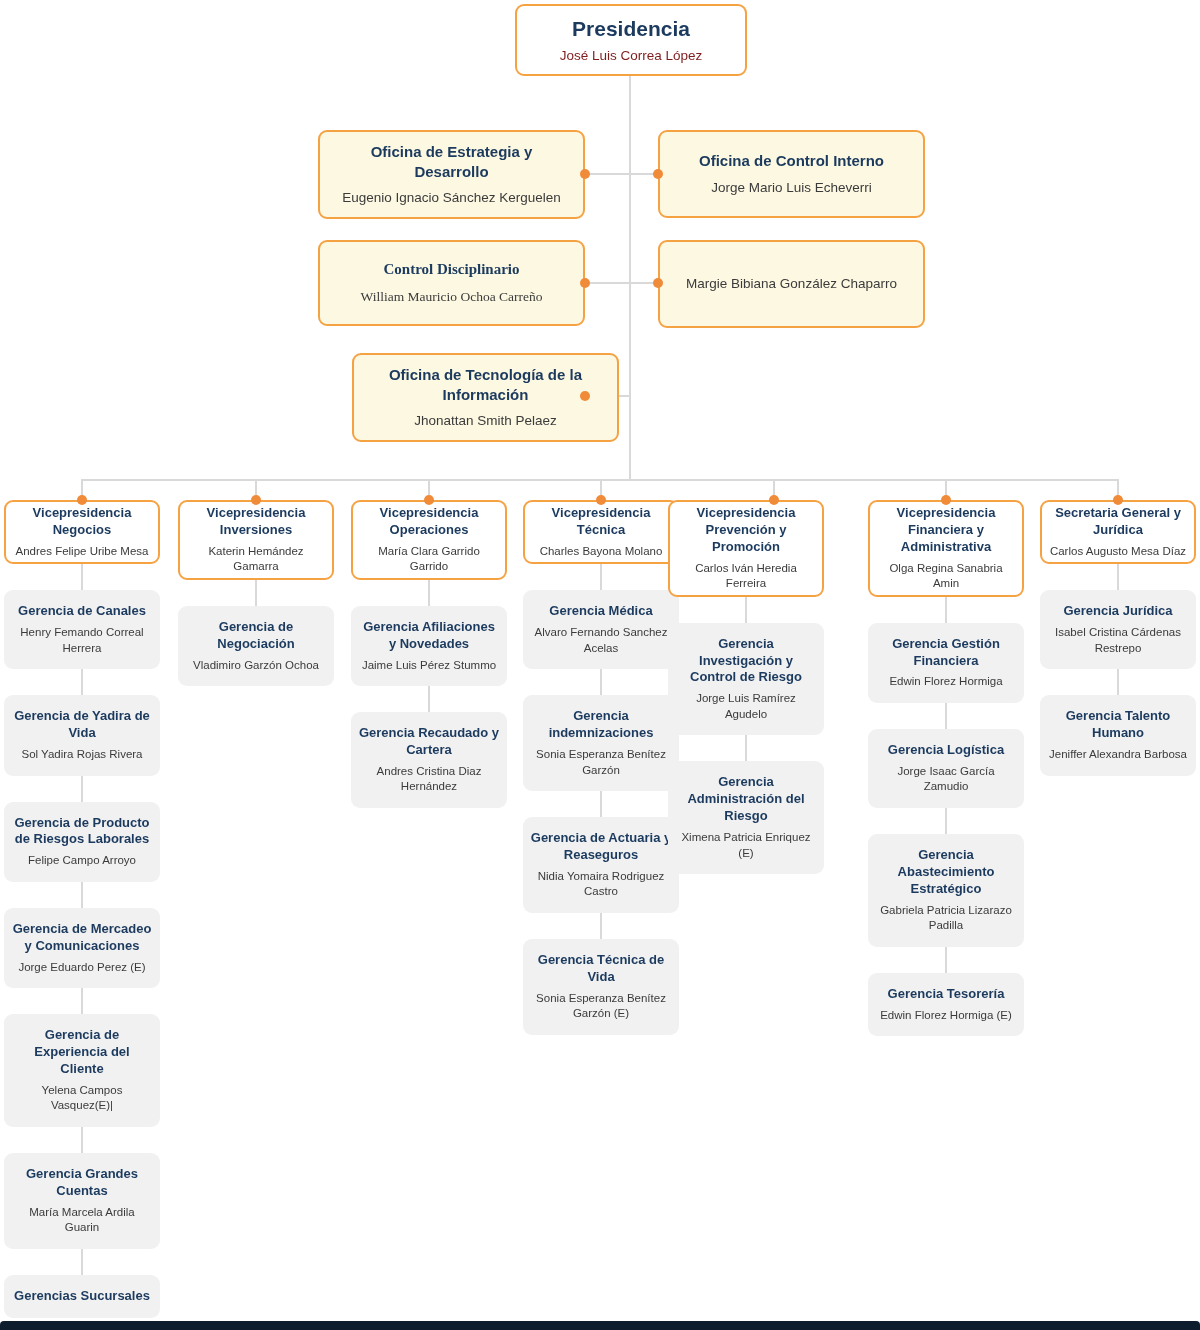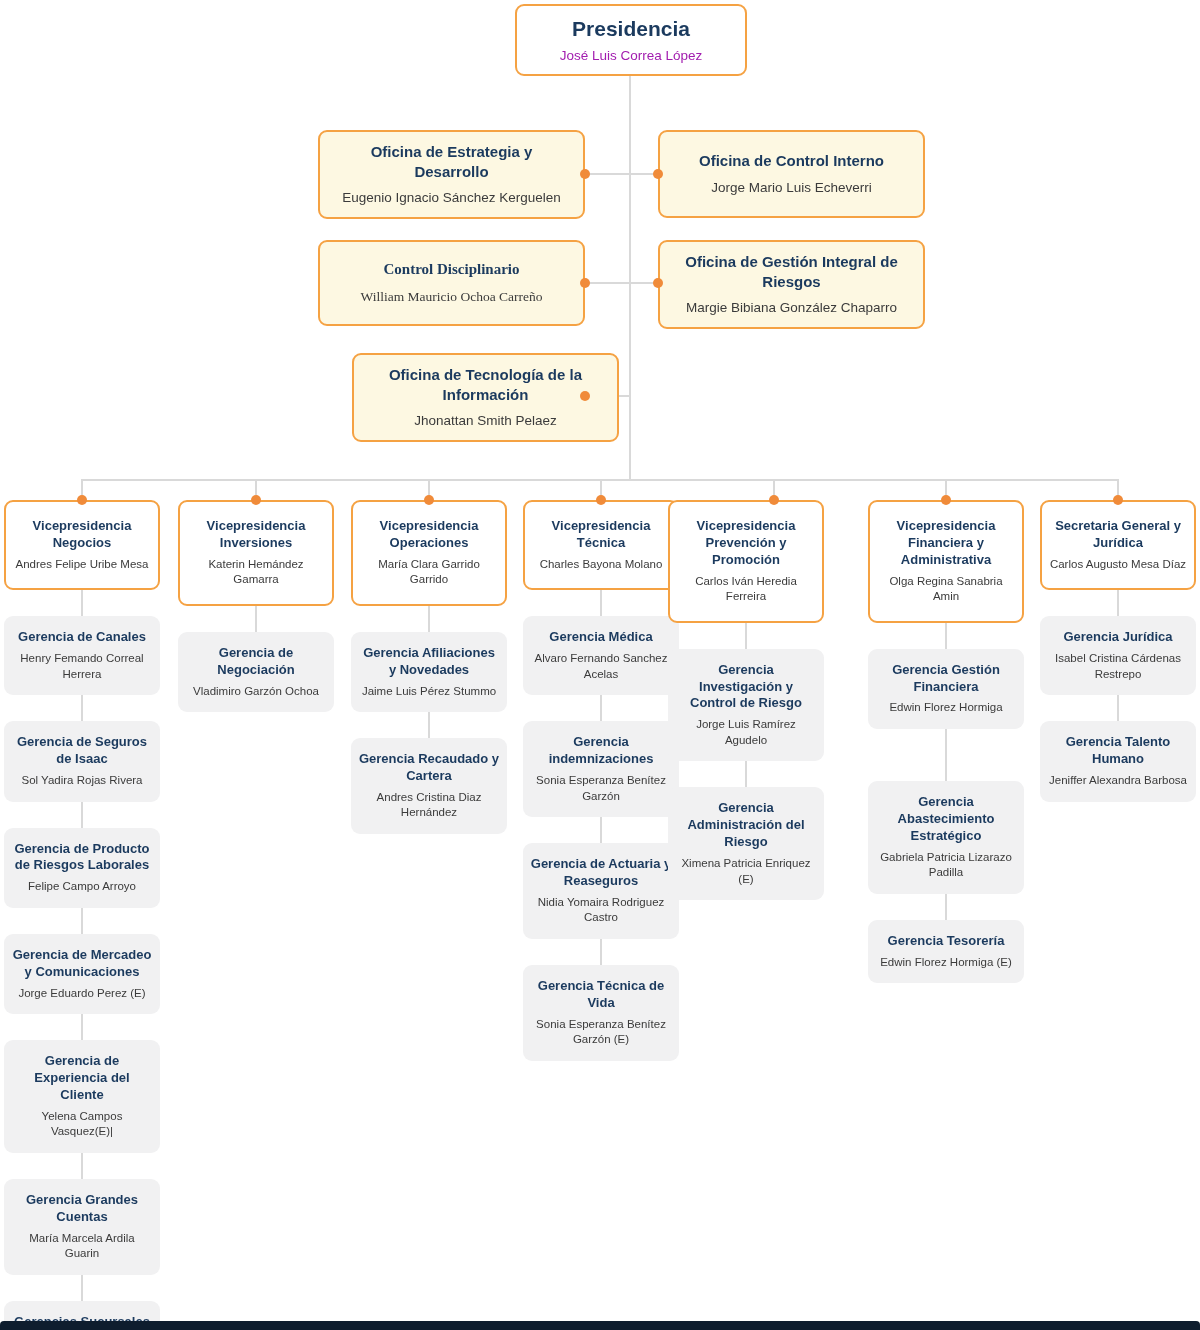--- a/index.html
+++ b/index.html
@@ -10,32 +10,32 @@
   
   .line { position:absolute; background:#d9d9d9; z-index:1; }
   .dot  { position:absolute; width:10px; height:10px; border-radius:50%; background:#f08b3a; z-index:4; }
 
   
   .abs-node { position:absolute; border-radius:9px; text-align:center; z-index:2;
               display:flex; flex-direction:column; justify-content:center; }
   .root-node { left:515px; top:4px; width:232px; min-height:72px; background:#ffffff;
                border:2px solid #f5a243; gap:7px; padding:8px 10px; }
   .root-node .t { font-size:21px; font-weight:bold; color:#1b3a5e; }
-  .root-node .p { font-size:13.5px; color:#a21caf; }
+  .root-node .p { font-size:13.5px; color:#7f1d1d; }
 
   .staff-node { width:267px; background:#fdf8e2; border:2px solid #f5a243;
                 gap:8px; padding:10px 14px; }
   .staff-node .t { font-size:15px; font-weight:bold; color:#1b3a5e; line-height:1.3; }
   .staff-node .p { font-size:13.5px; color:#3b3b3b; line-height:1.3; }
 
   
   .branch-col { position:absolute; top:500px; width:156px; display:flex;
                 flex-direction:column; align-items:center; z-index:2; }
   .vice-node  { width:156px; background:#ffffff; border:2px solid #f5a243; border-radius:9px;
-                padding:16px 6px; text-align:center; }
+                padding:3px 6px; text-align:center; }
   .child-node { width:156px; background:#f1f1f2; border-radius:9px;
                 padding:13px 7px; text-align:center; }
   .vice-node .t, .child-node .t { font-size:13px; font-weight:bold; color:#1b3a5e; line-height:1.3; }
   .vice-node .p, .child-node .p { font-size:11.5px; color:#3b3b3b; line-height:1.35; margin-top:5px; }
   .vlink { width:2px; height:26px; background:#d9d9d9; }
 
   .footer-bar { position:absolute; left:0; top:1321px; width:1200px; height:9px;
                 background:#0e1d2e; z-index:6; border-radius:4px 4px 0 0; }
 </style>
 </head>
@@ -81,42 +81,41 @@
   </div>
   <div class="abs-node staff-node" style="left:658px; top:130px; min-height:88px;">
     <div class="t">Oficina de Control Interno</div>
     <div class="p">Jorge Mario Luis Echeverri</div>
   </div>
   <div class="abs-node staff-node" style="left:318px; top:240px; min-height:86px;font-family:Liberation Serif, serif;">
     <div class="t">Control Disciplinario</div>
     <div class="p">William Mauricio Ochoa Carreño</div>
   </div>
   <div class="abs-node staff-node" style="left:658px; top:240px; min-height:88px;">
-    <div class="t">Oficina de Gestión Integral de Riesgos</div>
     <div class="p">Margie Bibiana González Chaparro</div>
   </div>
   <div class="abs-node staff-node" style="left:318px; top:353px; min-height:85px;margin-left:34px;">
     <div class="t">Oficina de Tecnología de la Información</div>
     <div class="p">Jhonattan Smith Pelaez</div>
   </div>
 
   <div id="branches">
       <div class="branch-col" style="left: 4px;">
         <div class="vice-node">
           <div class="t">Vicepresidencia Negocios</div>
           <div class="p">Andres Felipe Uribe Mesa</div>
         </div>
         <div class="vlink"></div>
         <div class="child-node">
           <div class="t">Gerencia de Canales</div>
           <div class="p">Henry Femando Correal Herrera</div>
         </div>
         <div class="vlink"></div>
         <div class="child-node">
-          <div class="t">Gerencia de Seguros de Isaac</div>
+          <div class="t">Gerencia de Yadira de Vida</div>
           <div class="p">Sol Yadira Rojas Rivera</div>
         </div>
         <div class="vlink"></div>
         <div class="child-node">
           <div class="t">Gerencia de Producto de Riesgos Laborales</div>
           <div class="p">Felipe Campo Arroyo</div>
         </div>
         <div class="vlink"></div>
         <div class="child-node">
           <div class="t">Gerencia de Mercadeo y Comunicaciones</div>
@@ -210,20 +209,24 @@
         <div class="vice-node">
           <div class="t">Vicepresidencia Financiera y Administrativa</div>
           <div class="p">Olga Regina Sanabria Amin</div>
         </div>
         <div class="vlink"></div>
         <div class="child-node">
           <div class="t">Gerencia Gestión Financiera</div>
           <div class="p">Edwin Florez Hormiga</div>
         </div>
         <div class="vlink"></div>
+        <div class="child-node">
+          <div class="t">Gerencia Logística</div>
+          <div class="p">Jorge Isaac García Zamudio</div>
+        </div>
         <div class="vlink"></div>
         <div class="child-node">
           <div class="t">Gerencia Abastecimiento Estratégico</div>
           <div class="p">Gabriela Patricia Lizarazo Padilla</div>
         </div>
         <div class="vlink"></div>
         <div class="child-node">
           <div class="t">Gerencia Tesorería</div>
           <div class="p">Edwin Florez Hormiga (E)</div>
         </div>

